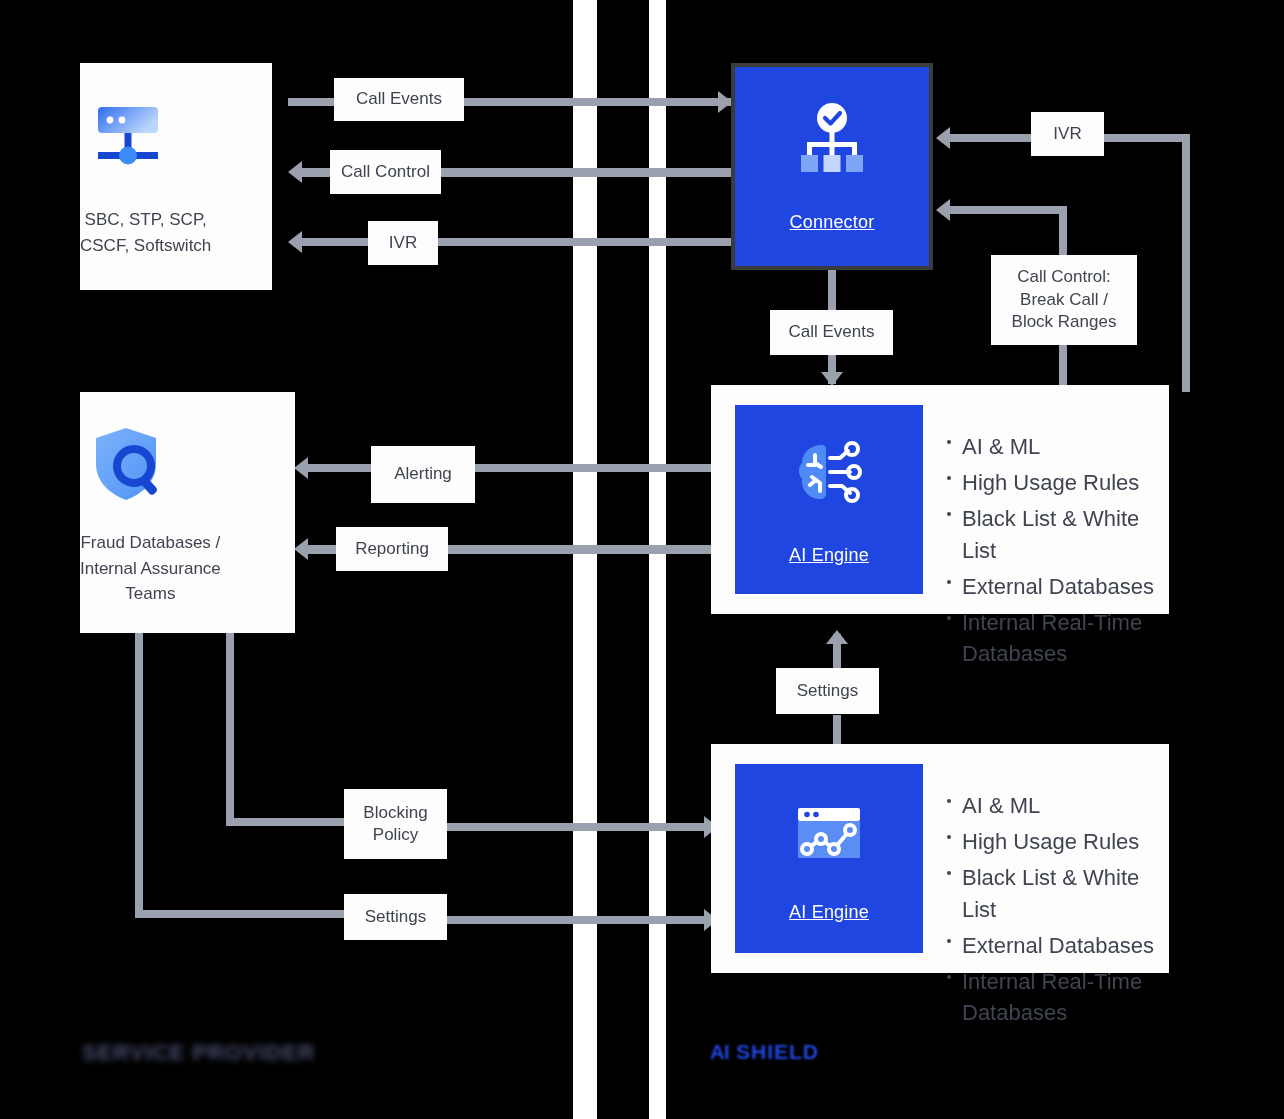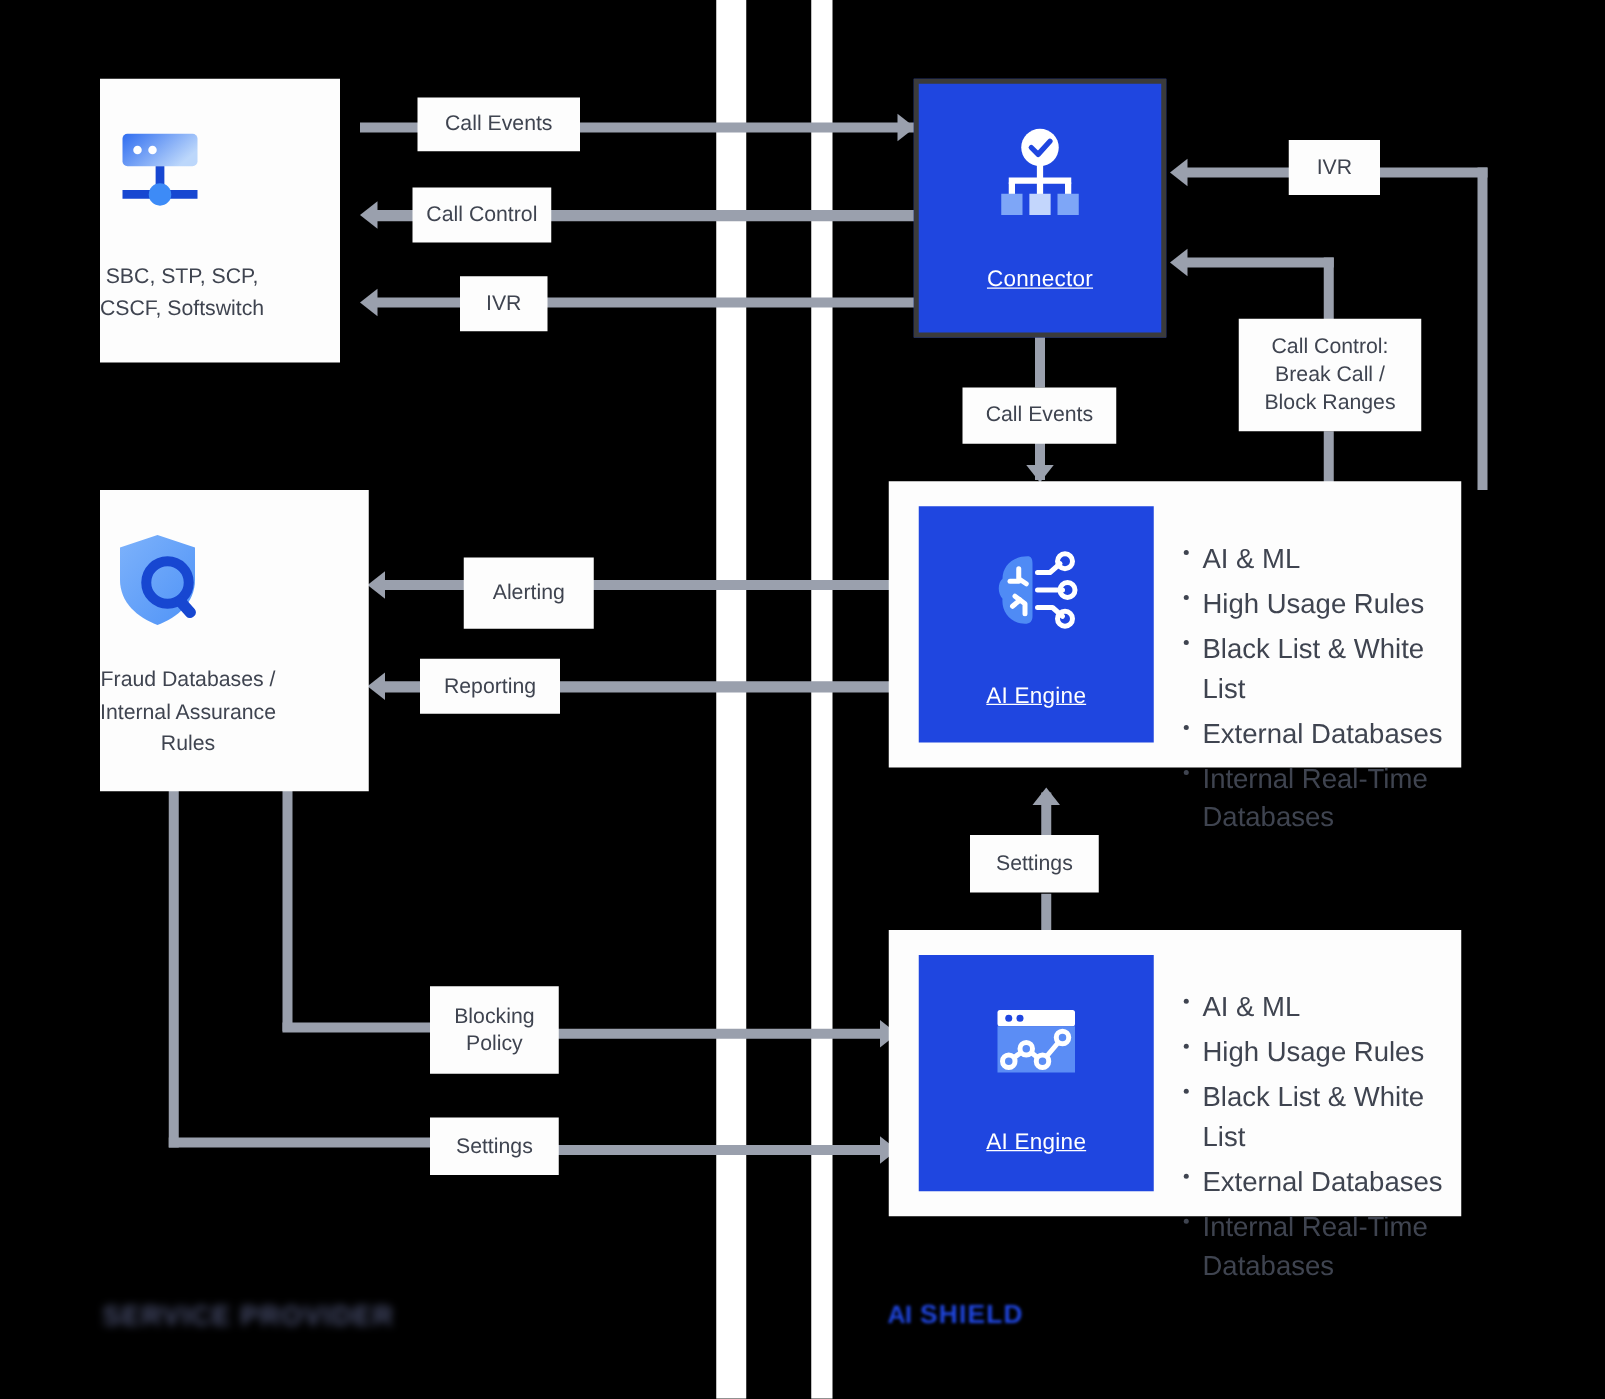--- a/index.html
+++ b/index.html
@@ -204,21 +204,21 @@
           </linearGradient>
         </defs>
         <path d="M46 10 L76 20 L76 46 C76 64 62 76 46 82 C30 76 16 64 16 46 L16 20 Z" fill="url(#gShield)"></path>
         <circle cx="54" cy="48" r="17" fill="none" stroke="#1747d1" stroke-width="8"></circle>
         <rect x="64" y="58" width="9" height="20" rx="4" fill="#1747d1" transform="rotate(-42 68 68)"></rect>
       </svg>
     </span>
     <div class="cap" style="margin-top:16px;">
       <div>Fraud Databases /</div>
       <div>Internal Assurance</div>
-      <div>Rules</div>
+      <div>Teams</div>
     </div>
   </div>
 
   <div class="blue-tile connector-tile" style="left:731px;top:63px;width:194px;height:199px;">
     <span style="display:block;">
       <svg width="82" height="82" viewBox="0 0 82 82" aria-hidden="true">
         <circle cx="41" cy="18" r="15" fill="#ffffff"></circle>
         <path d="M34 18 L39.5 23.5 L49 13" stroke="#1f46e0" stroke-width="4.2" fill="none" stroke-linecap="round" stroke-linejoin="round"></path>
         <rect x="38.5" y="32" width="5" height="12" fill="#ffffff"></rect>
         <rect x="16" y="42" width="50" height="5" fill="#ffffff"></rect>

